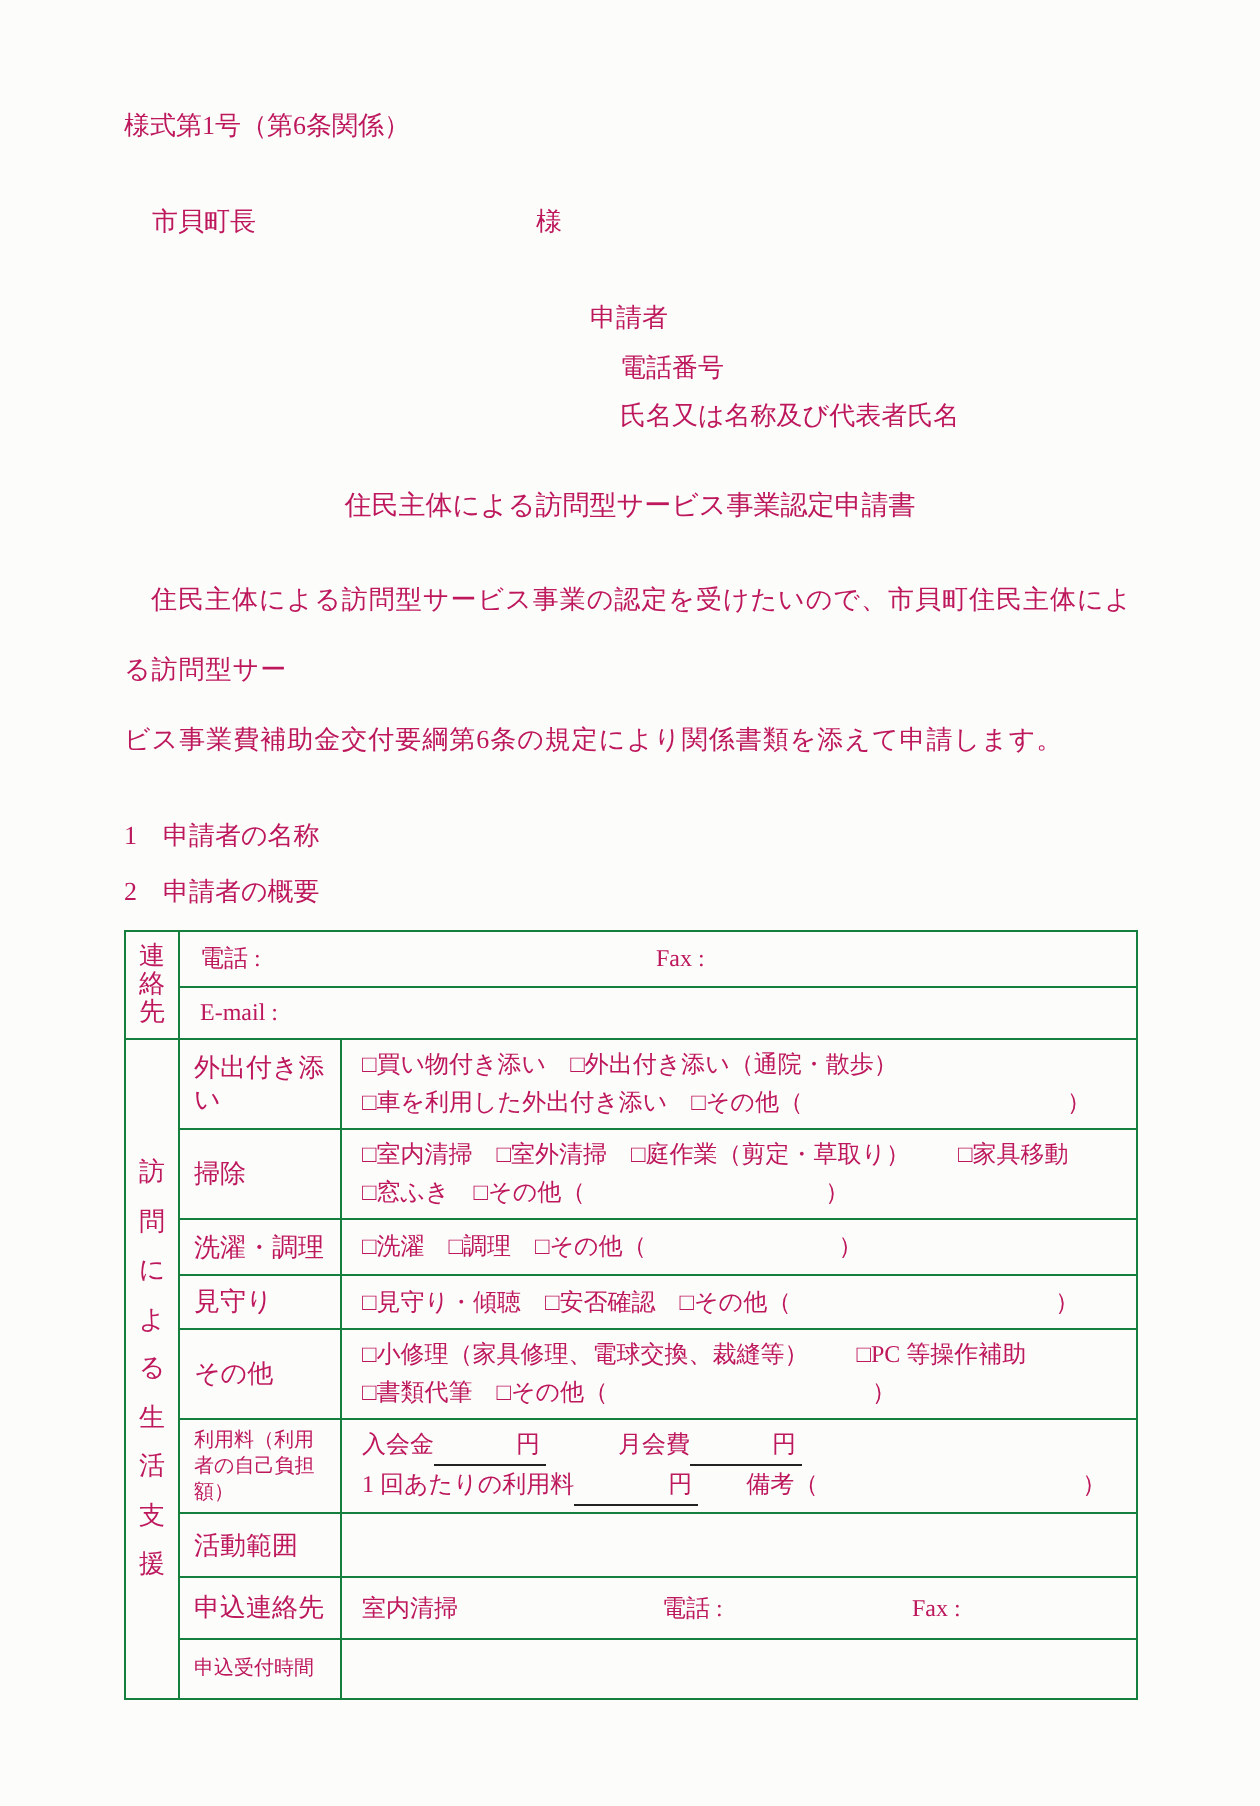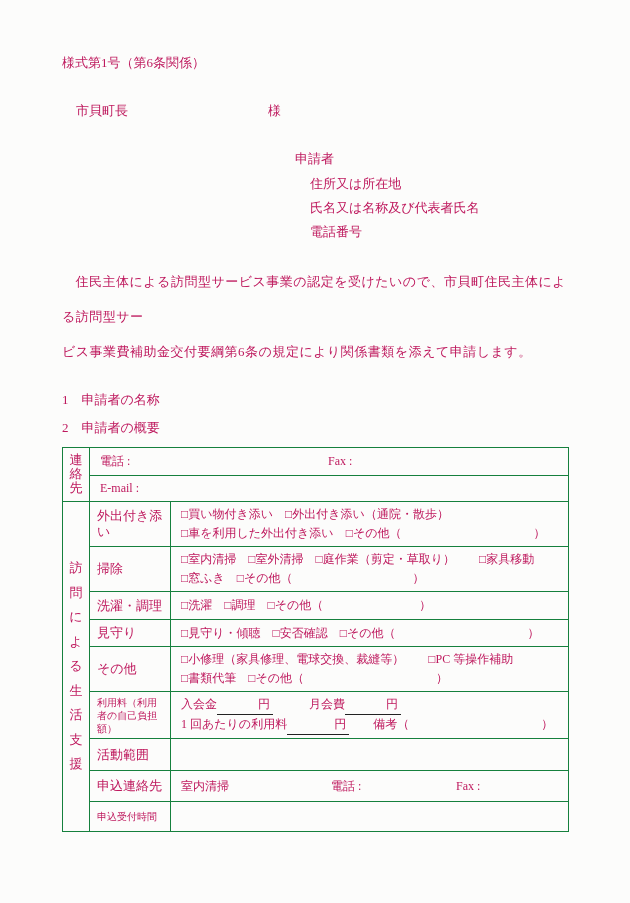--- a/index.html
+++ b/index.html
@@ -55,25 +55,25 @@
 
   <div class="form-code">様式第1号（第6条関係）</div>
 
 
   <div class="addressee-line">
     <span class="addressee-name">市貝町長</span><span>様</span>
   </div>
 
   <div class="applicant-label">申請者</div>
   <div class="applicant-fields">
-    <div>住所又は所在地</div>
+    <div>電話番号</div>
     <div>氏名又は名称及び代表者氏名</div>
-    <div>電話番号</div>
   </div>
 
+  <div class="doc-title">住民主体による訪問型サービス事業認定申請書</div>
 
   <div class="body-text">
     <div>　住民主体による訪問型サービス事業の認定を受けたいので、市貝町住民主体による訪問型サー</div>
     <div>ビス事業費補助金交付要綱第6条の規定により関係書類を添えて申請します。</div>
   </div>
 
   <div class="num-item1">1　申請者の名称</div>
   <div class="num-item2">2　申請者の概要</div>
 
   <table class="overview">

